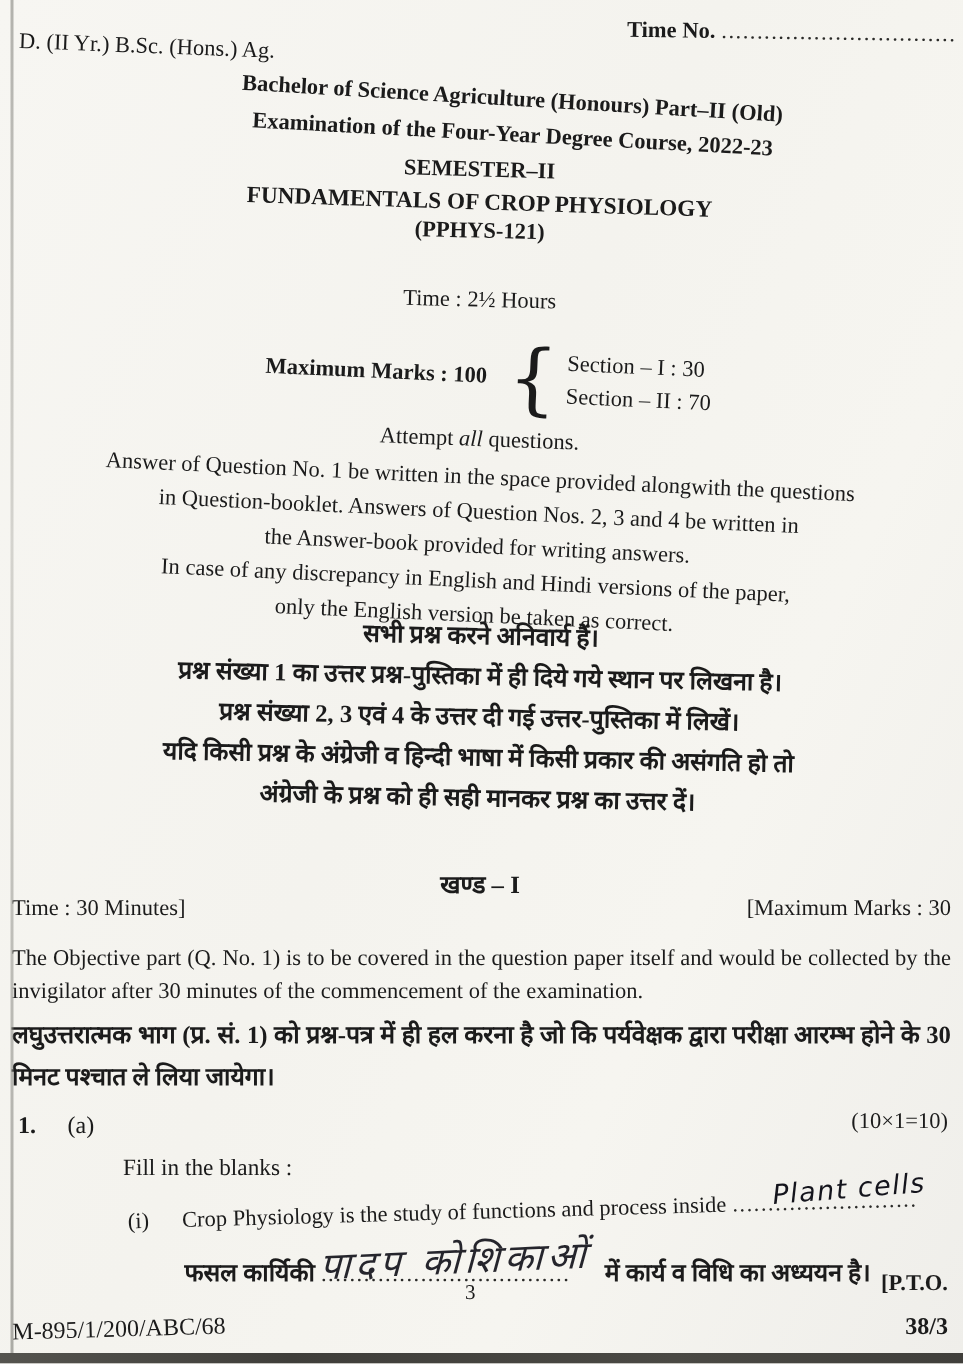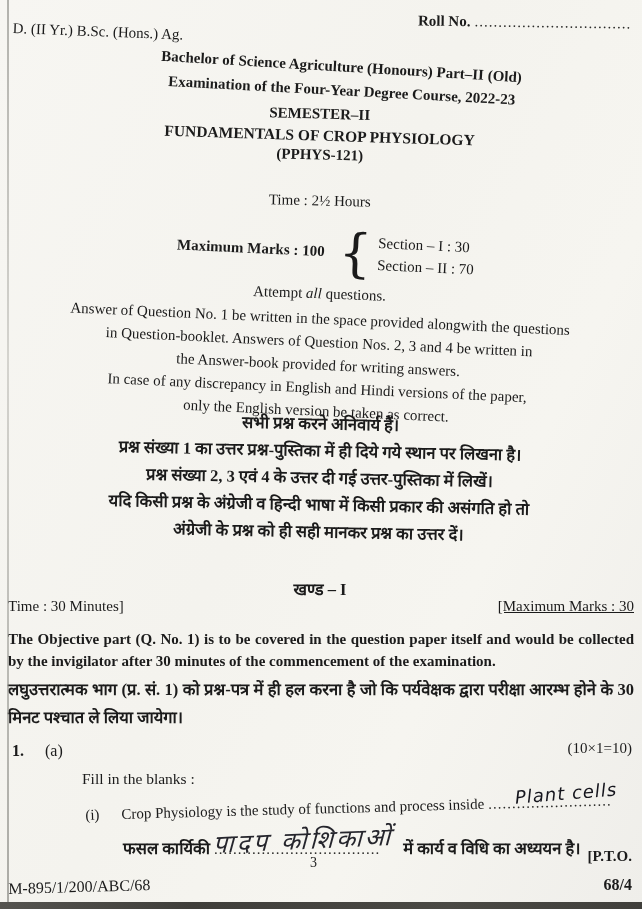--- a/index.html
+++ b/index.html
@@ -46,21 +46,21 @@
   .rot{transform-origin:left top;}
 </style>
 </head>
 <body>
 
 <div class="paper">
 
   <div class="abs rot serif15" style="left:13px;top:20px;transform:rotate(2.2deg);">D. (II Yr.) B.Sc. (Hons.) Ag.</div>
 
   <div class="abs" style="left:418px;top:13px;transform:rotate(0.8deg);">
-    <span class="serif15 b">Roll  No.</span>
+    <span class="serif15 b">Time  No.</span>
     <span class="serif15 dots">.................................</span>
   </div>
 
   <div class="abs ctr rot b serif15" style="left:115px;top:45px;width:455px;transform:rotate(3.4deg);">Bachelor of Science Agriculture (Honours) Part–II (Old)</div>
   <div class="abs ctr rot b serif15" style="left:115px;top:70px;width:455px;transform:rotate(3.1deg);">Examination of the Four-Year Degree Course, 2022-23</div>
   <div class="abs ctr rot b serif15" style="left:120px;top:100px;width:400px;transform:rotate(1.6deg);">SEMESTER–II</div>
   <div class="abs ctr rot b" style="left:110px;top:120px;width:420px;font-size:15.5px;transform:rotate(1.8deg);">FUNDAMENTALS  OF  CROP  PHYSIOLOGY</div>
   <div class="abs ctr rot b serif15" style="left:220px;top:144px;width:200px;transform:rotate(1.4deg);">(PPHYS-121)</div>
 
   <div class="abs ctr rot serif15" style="left:220px;top:190px;width:200px;transform:rotate(1.4deg);">Time : 2½ Hours</div>
@@ -90,23 +90,23 @@
     <div>सभी प्रश्न करने अनिवार्य हैं।</div>
     <div>प्रश्न संख्या 1 का उत्तर प्रश्न-पुस्तिका में ही दिये गये स्थान पर लिखना है।</div>
     <div>प्रश्न संख्या 2, 3 एवं 4 के उत्तर दी गई उत्तर-पुस्तिका में लिखें।</div>
     <div>यदि किसी प्रश्न के अंग्रेजी व हिन्दी भाषा में किसी प्रकार की असंगति हो तो</div>
     <div>अंग्रेजी के प्रश्न को ही सही मानकर प्रश्न का उत्तर दें।</div>
   </div>
 
   <div class="abs ctr b hindi" lang="hi" style="left:170px;top:577px;width:300px;">खण्ड – I</div>
 
   <div class="abs serif15" style="left:8px;top:598px;">Time : 30 Minutes]</div>
-  <div class="abs serif15" style="right:8px;top:598px;text-align:center;text-decoration:underline;">[Maximum Marks : 30</div>
+  <div class="abs serif15" style="right:8px;top:598px;text-align:center;">[Maximum Marks : 30</div>
 
-  <div class="abs serif15" style="left:8px;top:628px;width:626px;line-height:22px;text-align:justify;font-weight:bold;">The Objective part (Q. No. 1) is to be covered in the question paper itself and would be collected by the invigilator after 30 minutes of the commencement of the examination.</div>
+  <div class="abs serif15" style="left:8px;top:628px;width:626px;line-height:22px;text-align:justify;">The Objective part (Q. No. 1) is to be covered in the question paper itself and would be collected by the invigilator after 30 minutes of the commencement of the examination.</div>
   <div class="abs hindi" lang="hi" style="left:8px;top:676px;width:626px;line-height:28px;text-align:justify;font-weight:bold;">लघुउत्तरात्मक भाग (प्र. सं. 1) को प्रश्न-पत्र में ही हल करना है जो कि पर्यवेक्षक द्वारा परीक्षा आरम्भ होने के 30 मिनट पश्चात ले लिया जायेगा।</div>
 
   <div class="abs" style="left:0;top:742px;width:642px;">
     <span class="abs b serif15" style="left:12px;top:0;font-size:16px;">1.</span>
     <span class="abs serif15" style="left:45px;top:0;font-size:16px;">(a)</span>
     <span class="abs" style="left:82px;top:0;font-size:15.5px;margin-top:28px;">Fill in the blanks :</span>
     <span class="abs serif15" style="right:10px;top:-2px;">(10×1=10)</span>
   </div>
 
   <div class="abs rot" style="left:85px;top:806px;width:557px;transform:rotate(-1.6deg);">
@@ -119,17 +119,17 @@
   <div class="abs" style="left:85px;top:836px;width:557px;">
     <span class="hindi" lang="hi" style="margin-left:38px;">फसल कार्यिकी</span>
     <span class="serif15 dots">...................................</span>
     <span class="hindi" lang="hi" style="margin-left:19px;">में कार्य व विधि का अध्ययन है।</span>
     <span class="hand abs" lang="hi" style="left:128px;top:-14px;font-size:25px;transform:rotate(-2.5deg) skewX(-4deg);letter-spacing:3px;opacity:.92;">पादप कोशिकाओं</span>
   </div>
 
   <div class="abs" style="left:310px;top:855px;font-size:14px;">3</div>
   <div class="abs serif15 b" style="right:10px;top:848px;">[P.T.O.</div>
   <div class="abs rot" style="left:8px;top:880px;font-size:16px;transform:rotate(-1.6deg);">M-895/1/200/ABC/68</div>
-  <div class="abs b" style="right:10px;top:876px;font-size:16px;">68/4</div>
+  <div class="abs b" style="right:10px;top:876px;font-size:16px;">38/3</div>
 
   <div class="scan-edge-left"></div>
   <div class="scan-edge-bottom"></div>
 </div>
 
 </body></html>

